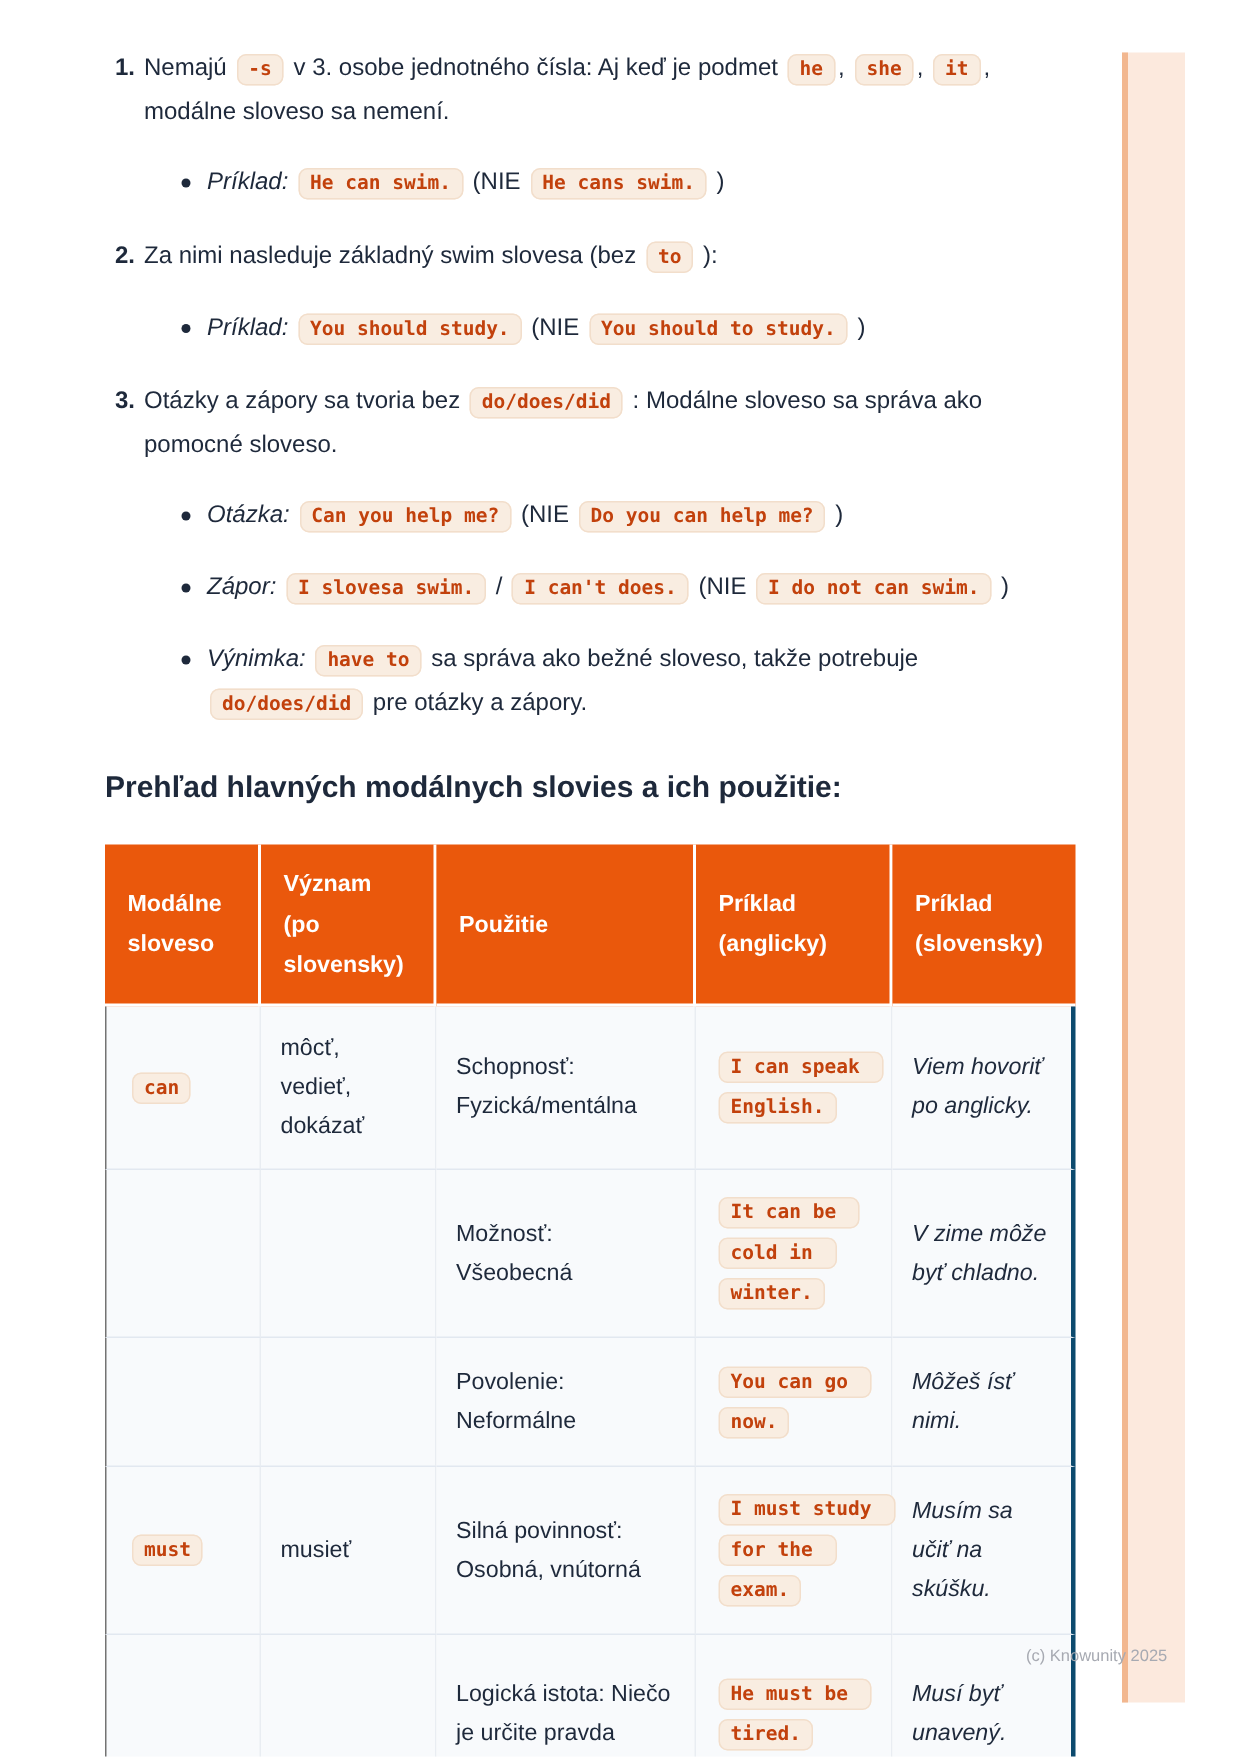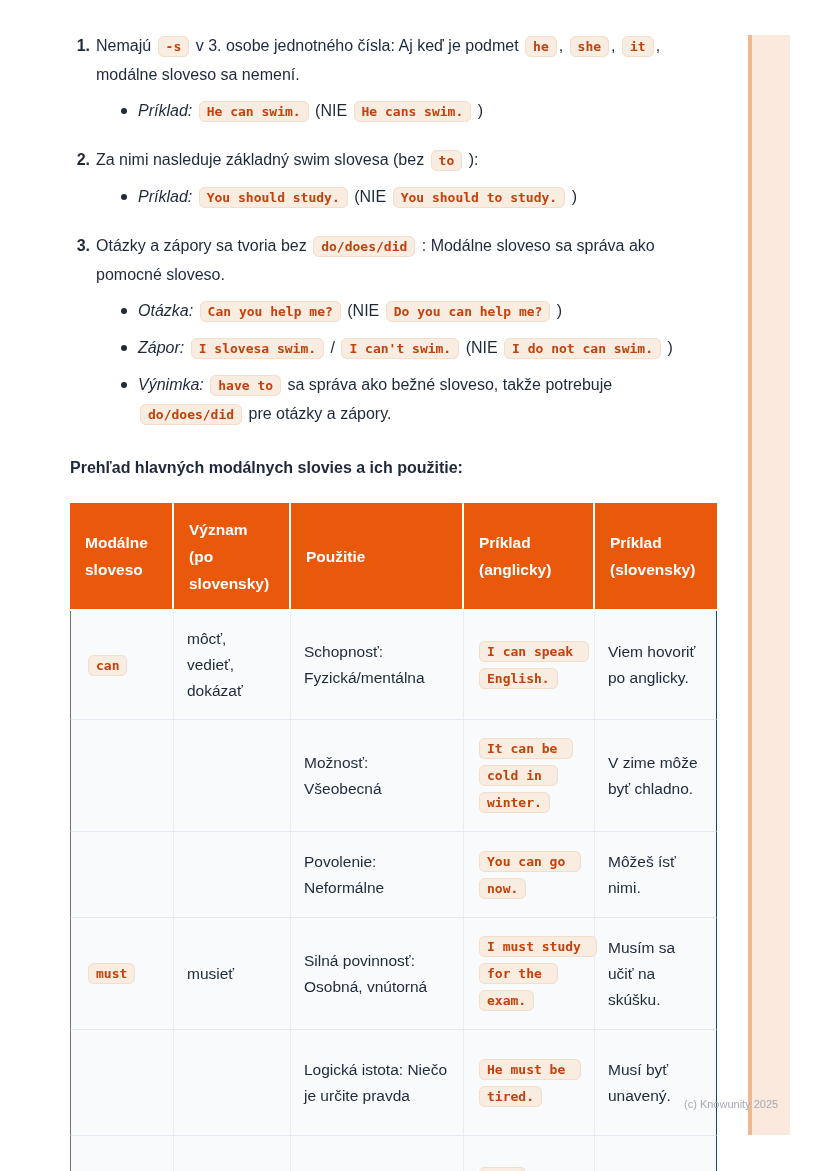--- a/index.html
+++ b/index.html
@@ -17,77 +17,77 @@
     z-index:5; white-space:nowrap;
   }
   .content { position:absolute; left:70px; top:32px; width:648px; }
 
   
   .oitem { position:relative; padding-left:26px; margin-bottom:20px;
            font-size:16px; line-height:28px; }
   .onum  { position:absolute; left:0; top:0; width:20px; text-align:right;
            font-weight:700; }
   .bullets { margin-top:6px; }
-  .bullet { position:relative; margin-left:22px; padding-left:20px; margin-top:8px;
+  .bullet { position:relative; margin-left:22px; padding-left:20px; margin-top:19px;
             font-size:16px; line-height:28px; }
   .bullet::before { content:""; position:absolute; left:3px; top:11px;
             width:6px; height:6px; border-radius:50%; background:#1E293B; }
 
   .seg-bold   { font-weight:400; }
   .seg-italic { font-style:italic; }
   .seg-plain  { }
 
   .chip {
     font-family:"DejaVu Sans Mono", monospace;
     font-size:13px; font-weight:700; color:#C2410C;
     background:#F9EDE1; border:1px solid #F2DECB; border-radius:6px;
     padding:2px 7px; margin:0 2px; white-space:pre-wrap;
     -webkit-box-decoration-break:clone; box-decoration-break:clone;
   }
 
-  .section-heading { font-weight:700; font-size:16px; margin:30px 0 26px 0; }
+  .section-heading { font-weight:700; font-size:20px; margin:30px 0 26px 0; }
 
   
   table { width:647px; table-layout:fixed; border-collapse:separate; border-spacing:0; }
   col.c1{width:104px} col.c2{width:117px} col.c3{width:173px} col.c4{width:131px} col.c5{width:122px}
   th {
     background:#EA580C; color:#ffffff; font-weight:600; font-size:15.5px;
     line-height:27px; text-align:left; vertical-align:middle;
     padding:12px 15px; height:108px; box-sizing:border-box;
     border-right:2px solid #ffffff; border-bottom:2px solid #ffffff;
   }
   th:last-child { border-right:none; }
   td {
     background:#F8FAFC; font-size:15.5px; line-height:26px;
     padding:15px 13px; vertical-align:middle; box-sizing:border-box;
     border-right:1px solid #E9EDF2; border-bottom:1px solid #E2E8F0;
   }
   td:first-child { border-left:1px solid #737373; padding-left:15px; }
-  td:last-child  { border-right:1px solid #0c4a6e; }
+  td:last-child  { border-right:3px solid #0c4a6e;font-style:italic; }
   tr.h1 td{height:107px} tr.h2 td{height:110px} tr.h3 td{height:86px}
   tr.h4 td{height:105px} tr.h5 td{height:106px} tr.h6 td{height:110px}
   .usage-bold { font-weight:400; }
 </style>
 </head>
 <body>
 
 <div class="edge-strip"></div>
 <div class="watermark">(c) Knowunity 2025</div>
 
 <div class="content">
   <div>
       <div class="oitem"><span class="onum">1.</span><span><span class="seg-bold">Nemajú </span><span class="chip">-s</span><span class="seg-bold"> v 3. osobe jednotného čísla:</span><span class="seg-plain"> Aj keď je podmet </span><span class="chip">he</span><span class="seg-plain">, </span><span class="chip">she</span><span class="seg-plain">, </span><span class="chip">it</span><span class="seg-plain">, modálne sloveso sa nemení.</span></span><div class="bullets">
           <div class="bullet"><span class="seg-italic">Príklad: </span><span class="chip">He can swim.</span><span class="seg-plain"> (NIE </span><span class="chip">He cans swim.</span><span class="seg-plain"> )</span></div>
         </div></div>
       <div class="oitem"><span class="onum">2.</span><span><span class="seg-bold">Za nimi nasleduje základný swim slovesa (bez </span><span class="chip">to</span><span class="seg-bold"> ):</span></span><div class="bullets">
           <div class="bullet"><span class="seg-italic">Príklad: </span><span class="chip">You should study.</span><span class="seg-plain"> (NIE </span><span class="chip">You should to study.</span><span class="seg-plain"> )</span></div>
         </div></div>
       <div class="oitem"><span class="onum">3.</span><span><span class="seg-bold">Otázky a zápory sa tvoria bez </span><span class="chip">do/does/did</span><span class="seg-bold"> :</span><span class="seg-plain"> Modálne sloveso sa správa ako pomocné sloveso.</span></span><div class="bullets">
           <div class="bullet"><span class="seg-italic">Otázka: </span><span class="chip">Can you help me?</span><span class="seg-plain"> (NIE </span><span class="chip">Do you can help me?</span><span class="seg-plain"> )</span></div>
-          <div class="bullet"><span class="seg-italic">Zápor: </span><span class="chip">I slovesa swim.</span><span class="seg-plain"> / </span><span class="chip">I can't swim.</span><span class="seg-plain"> (NIE </span><span class="chip">I do not can swim.</span><span class="seg-plain"> )</span></div>
+          <div class="bullet"><span class="seg-italic">Zápor: </span><span class="chip">I slovesa swim.</span><span class="seg-plain"> / </span><span class="chip">I can't does.</span><span class="seg-plain"> (NIE </span><span class="chip">I do not can swim.</span><span class="seg-plain"> )</span></div>
           <div class="bullet"><span class="seg-italic">Výnimka: </span><span class="chip">have to</span><span class="seg-plain"> sa správa ako bežné sloveso, takže potrebuje </span><span class="chip">do/does/did</span><span class="seg-plain"> pre otázky a zápory.</span></div>
         </div></div>
     </div>
   <div class="section-heading">Prehľad hlavných modálnych slovies a ich použitie:</div>
   <table>
     <colgroup>
       <col class="c1">
         <col class="c2">
         <col class="c3">
         <col class="c4">

